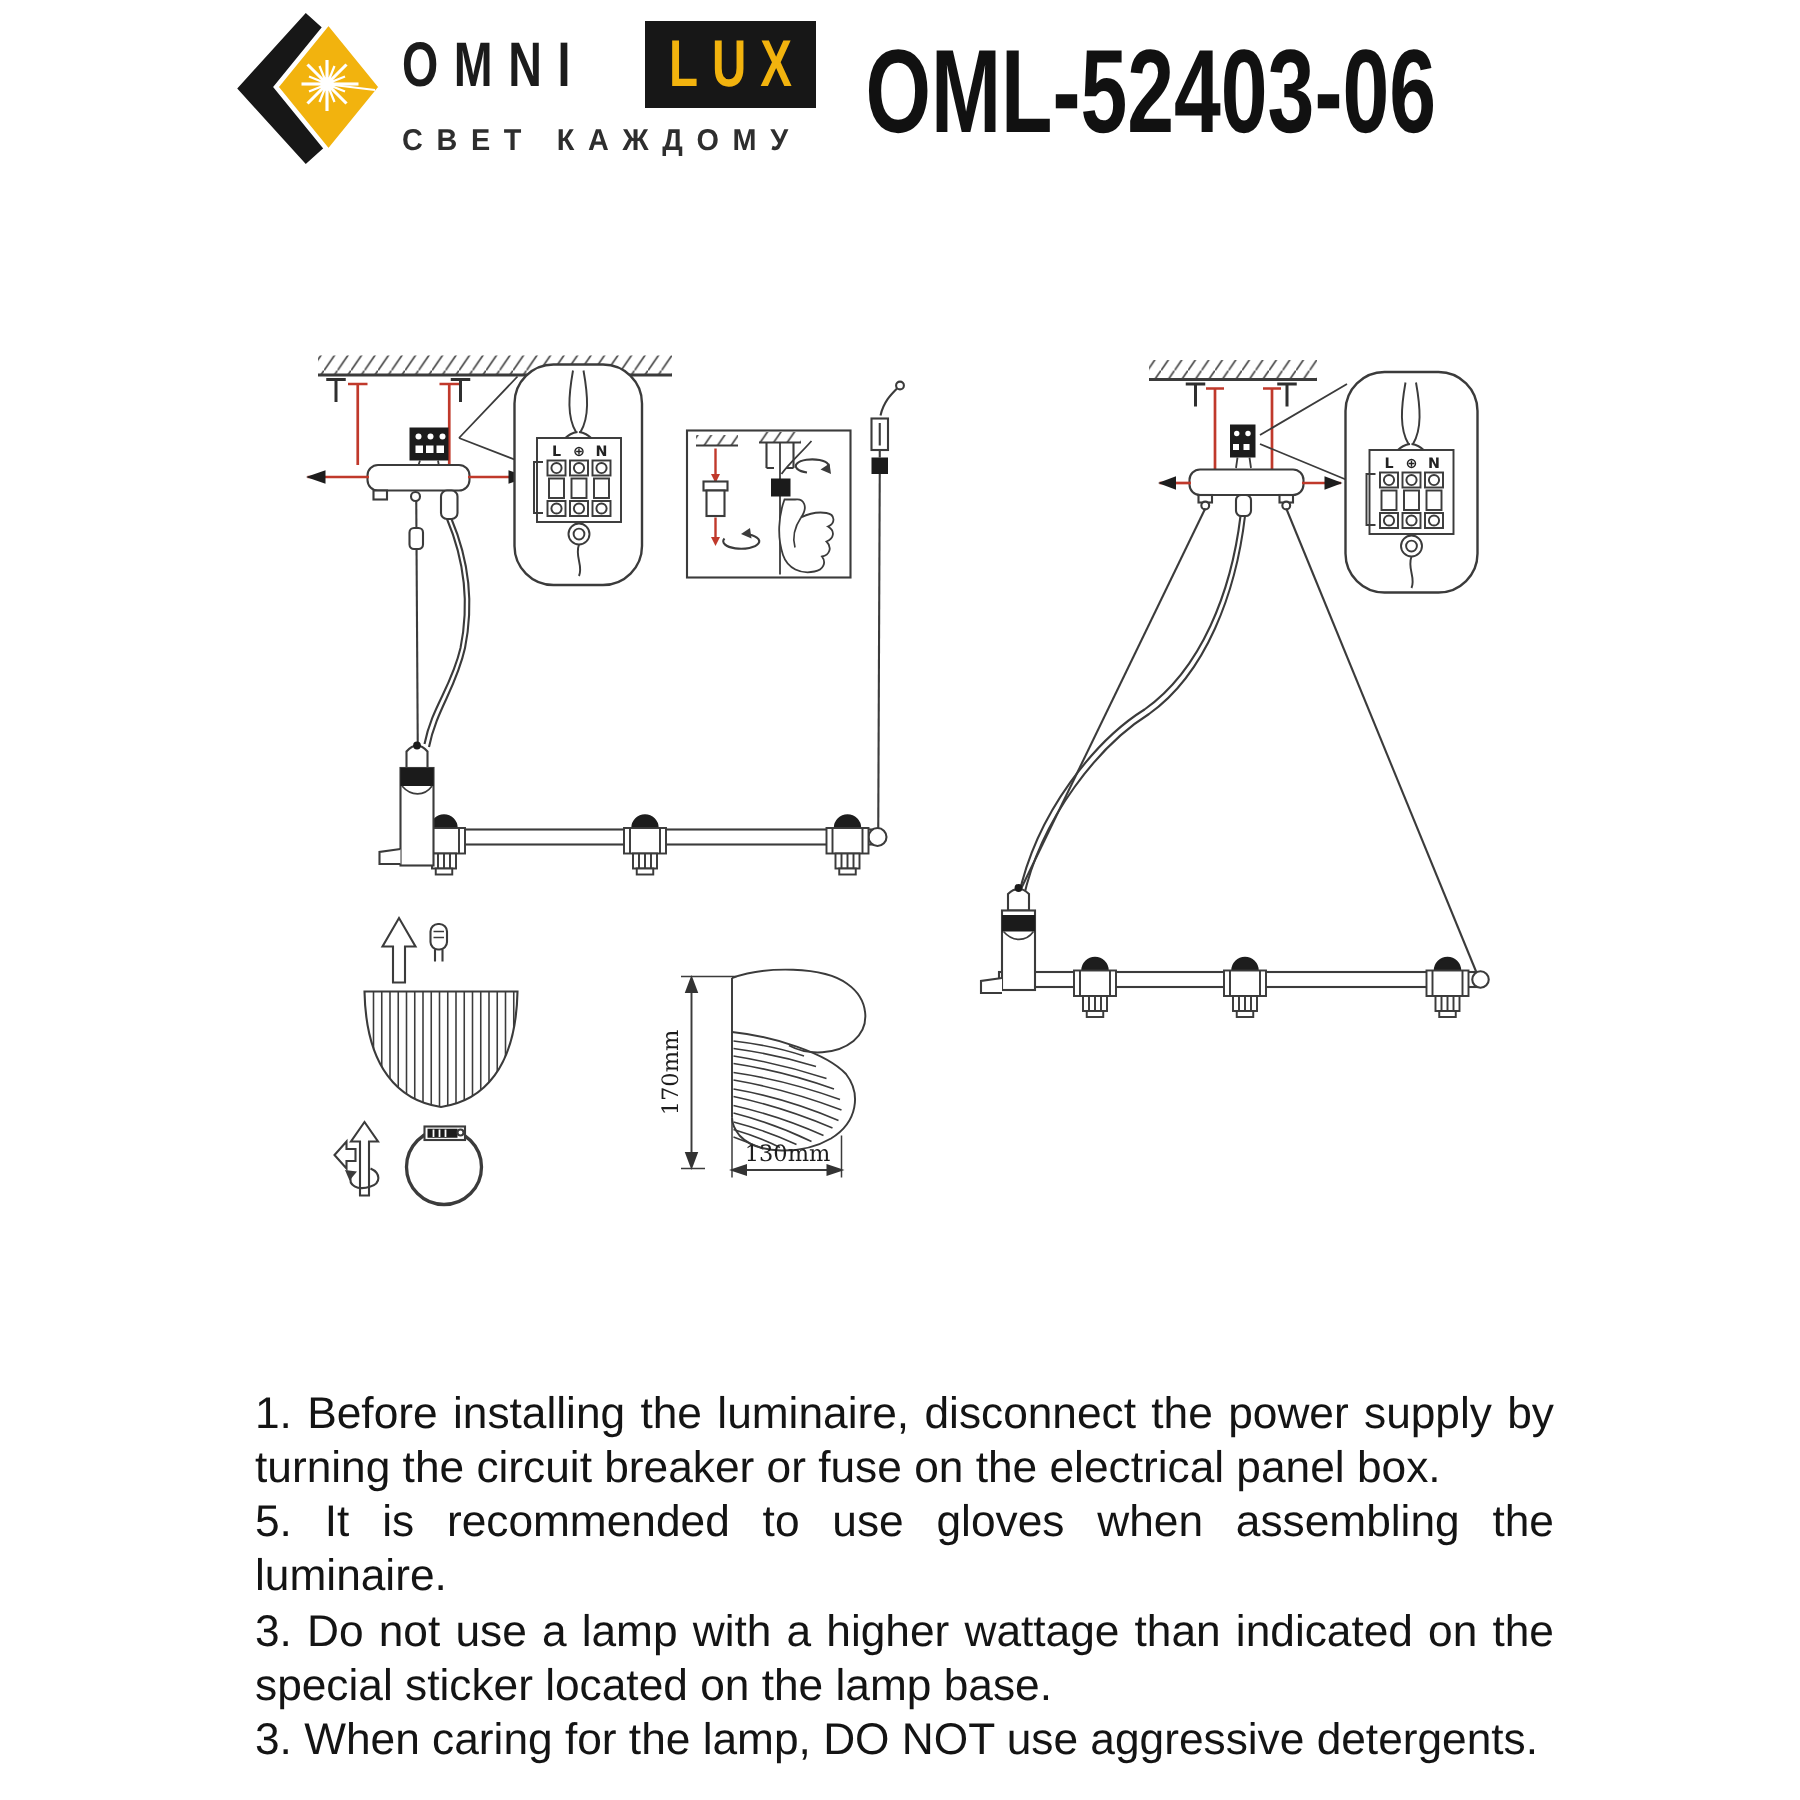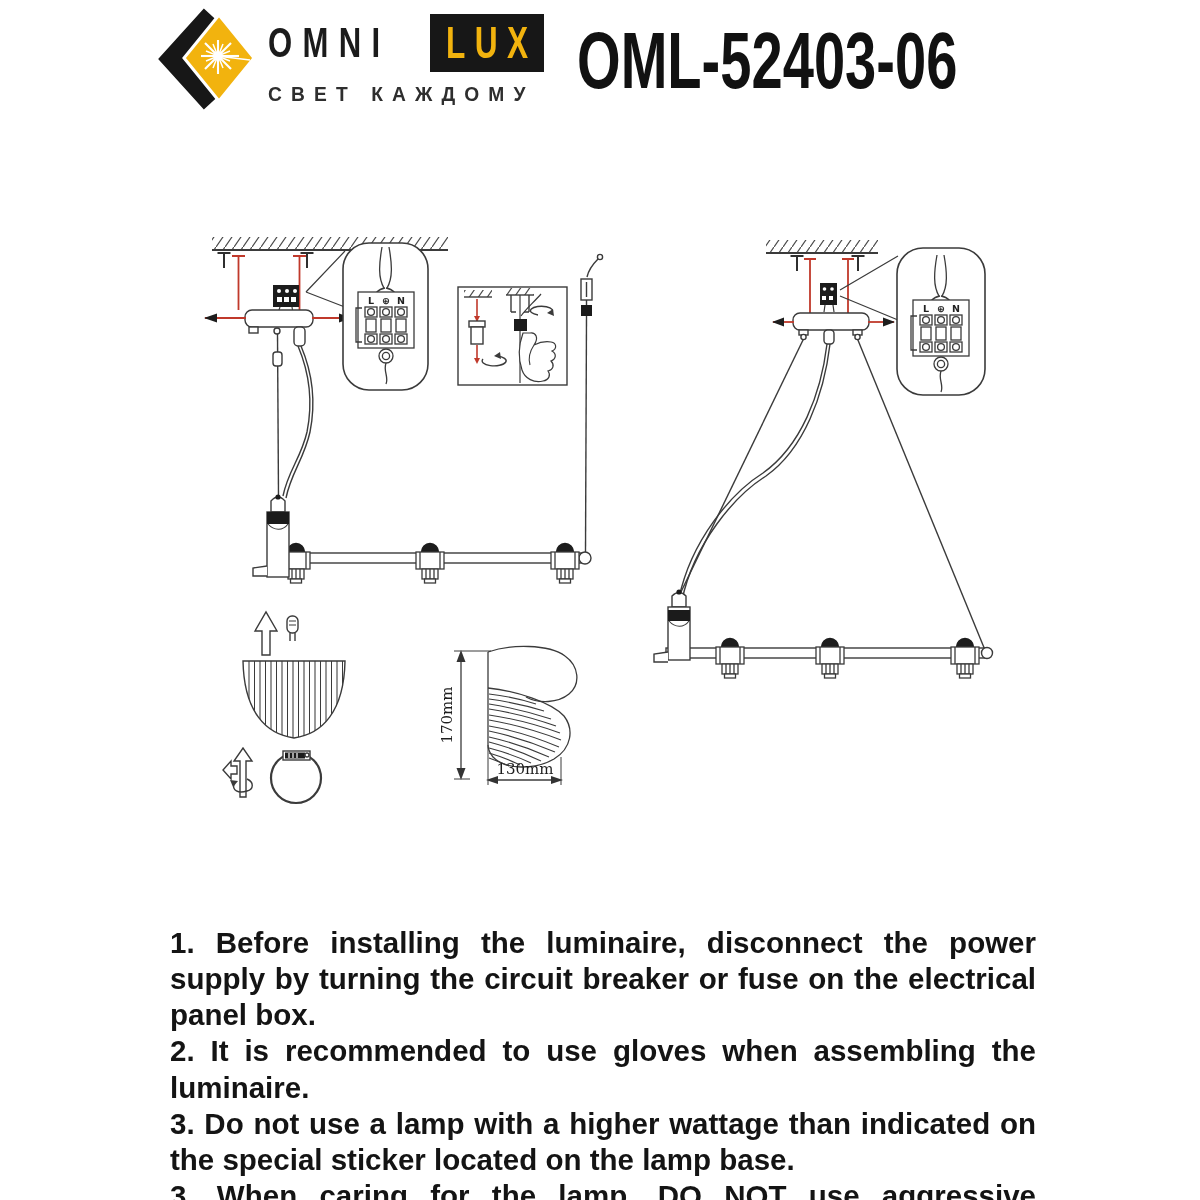--- a/index.html
+++ b/index.html
@@ -21,21 +21,21 @@
   .model-number{position:absolute;left:577px;top:21px;font-size:79px;font-weight:bold;
                 color:#111;line-height:1;letter-spacing:0px;transform:scaleX(.71);
                 transform-origin:left top;white-space:nowrap;}
   
   .diagram-svg{position:absolute;left:0;top:0;}
   .tlab{font:bold 9.5px "DejaVu Sans",sans-serif;fill:#222;stroke:none;text-anchor:middle;}
   .dimlab{font:15px "DejaVu Serif",serif;fill:#1d1d1d;stroke:none;text-anchor:middle;}
   
   .instructions{position:absolute;left:170px;top:925px;width:866px;font-size:29.5px;
                 line-height:1.225;color:#141414;}
-  .instructions p{margin:0;text-align:justify;font-weight:bold;}
+  .instructions p{margin:0;text-align:justify;}
 </style>
 </head>
 <body>
 
 <div class="page">
 
   <div class="header">
     <svg class="logo-icon" width="270" height="110" viewBox="156 8 270 110">
       <path d="M212,16 L173,59 L212,102" fill="none" stroke="#171717" stroke-width="22"></path>
       <polygon points="219,15 254,58 219,101 184,58" fill="#f2b30e" stroke="#ffffff" stroke-width="3"></polygon>
@@ -344,18 +344,18 @@
         <rect x="668" y="607" width="22" height="53" fill="#ffffff"></rect>
         <rect x="668" y="610" width="22" height="11" fill="#1b1b1b" stroke="none"></rect>
         <path d="M669,621 C675,628 684,628 689,621" stroke-width="1.1"></path>
         <path d="M668,652 L654,654 L654,662 L668,662" fill="#ffffff"></path>
       </g>
     </g>
   </svg>
 
   <div class="instructions">
     <p>1. Before installing the luminaire, disconnect the power supply by turning the circuit breaker or fuse on the electrical panel box.</p>
-    <p>2. It is recommended to use gloves when assembling the luminaire.</p>
+    <p>5. It is recommended to use gloves when assembling the luminaire.</p>
     <p>3. Do not use a lamp with a higher wattage than indicated on the special sticker located on the lamp base.</p>
     <p>3. When caring for the lamp, DO NOT use aggressive detergents.</p>
   </div>
 
 </div>
 
 </body></html>

